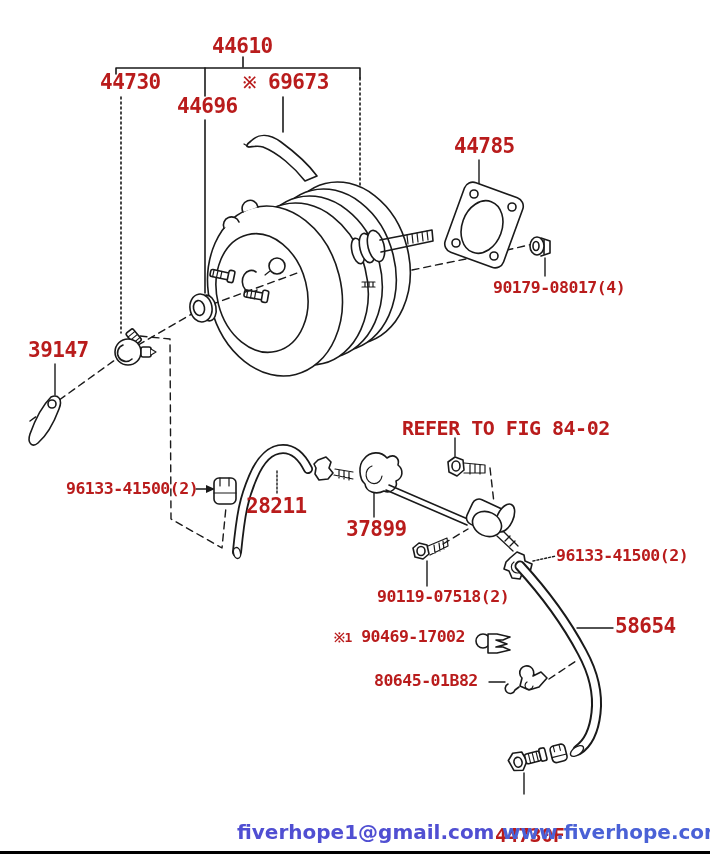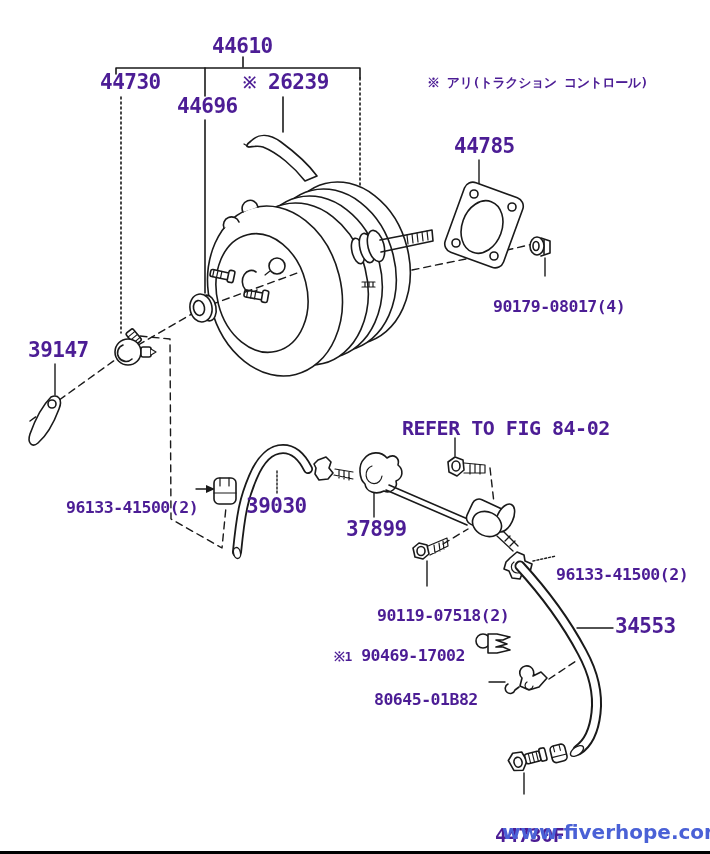--- a/index.html
+++ b/index.html
@@ -3,25 +3,25 @@
 <meta charset="utf-8">
 <style>
   html,body{margin:0;padding:0;background:#fff;}
   #stage{
     position:relative;width:710px;height:854px;background:#ffffff;
     font-family:"DejaVu Sans Mono", monospace;overflow:hidden;
   }
   #linework{position:absolute;left:0;top:0;}
   .label{
     position:absolute;font-family:"DejaVu Sans Mono", monospace;
-    font-weight:bold;color:#4c1d95;white-space:nowrap;letter-spacing:-0.5px;line-height:1;
+    font-weight:bold;color:#b91c1c;white-space:nowrap;letter-spacing:-0.5px;line-height:1;
   }
   .xl{font-size:21px;}
   .lg{font-size:20px;margin-top:29px;}
-  .md{font-size:16.5px;margin-top:19px;}
+  .md{font-size:16.5px;}
   .sm{font-size:20px;}
   .xs{font-size:13px;}
   .prefix{font-size:16px;vertical-align:1px;}
   .footer-text{
     position:absolute;top:820px;font-family:"DejaVu Sans", sans-serif;
     font-weight:bold;font-size:20px;letter-spacing:0;line-height:1.2;
   }
   #bottom-rule{position:absolute;left:0;bottom:0;width:710px;height:3px;background:#000;}
 </style>
 </head>
@@ -224,32 +224,32 @@
       <g transform="rotate(-14 558 753)">
         <rect x="551" y="745" width="15" height="17" rx="4" fill="#fff"></rect>
         <path d="M555,745 v6 M561,745 v6 M551,756 h15" stroke-width="1.1"></path>
       </g>
     </g>
   </svg>
 
   <div class="label xl" style="left:212px;top:36px">44610</div>
   <div class="label xl" style="left:100px;top:72px">44730</div>
   <div class="label xl" style="left:177px;top:96px">44696</div>
-  <div class="label xl" style="left:243px;top:72px"><span class="prefix">※</span> <span>26239</span></div>
-  <div class="label xs" style="left:427px;top:76px">※ アリ(トラクション コントロール)</div>
+  <div class="label xl" style="left:243px;top:72px"><span class="prefix">※</span> <span>69673</span></div>
   <div class="label xl" style="left:454px;top:136px">44785</div>
   <div class="label md" style="left:493px;top:280px">90179-08017(4)</div>
   <div class="label xl" style="left:28px;top:340px">39147</div>
   <div class="label sm" style="left:402px;top:418px">REFER TO FIG 84-02</div>
   <div class="label md" style="left:66px;top:481px">96133-41500(2)</div>
-  <div class="label xl" style="left:246px;top:496px">39030</div>
+  <div class="label xl" style="left:246px;top:496px">28211</div>
   <div class="label xl" style="left:346px;top:519px">37899</div>
   <div class="label md" style="left:377px;top:589px">90119-07518(2)</div>
   <div class="label md" style="left:334px;top:629px"><span class="xs">※1</span> <span>90469-17002</span></div>
   <div class="label md" style="left:374px;top:673px">80645-01B82</div>
   <div class="label md" style="left:556px;top:548px">96133-41500(2)</div>
-  <div class="label xl" style="left:615px;top:616px">34553</div>
+  <div class="label xl" style="left:615px;top:616px">58654</div>
   <div class="label lg" style="left:495px;top:796px">44730F</div>
 
+  <span class="footer-text" style="left: 237px; color: rgb(80, 79, 210);">fiverhope1@gmail.com</span>
   <span class="footer-text" style="left: 502px; color: rgb(74, 97, 214);">www.fiverhope.com</span>
 
   <div id="bottom-rule"></div>
 </div>
 
 </body></html>

